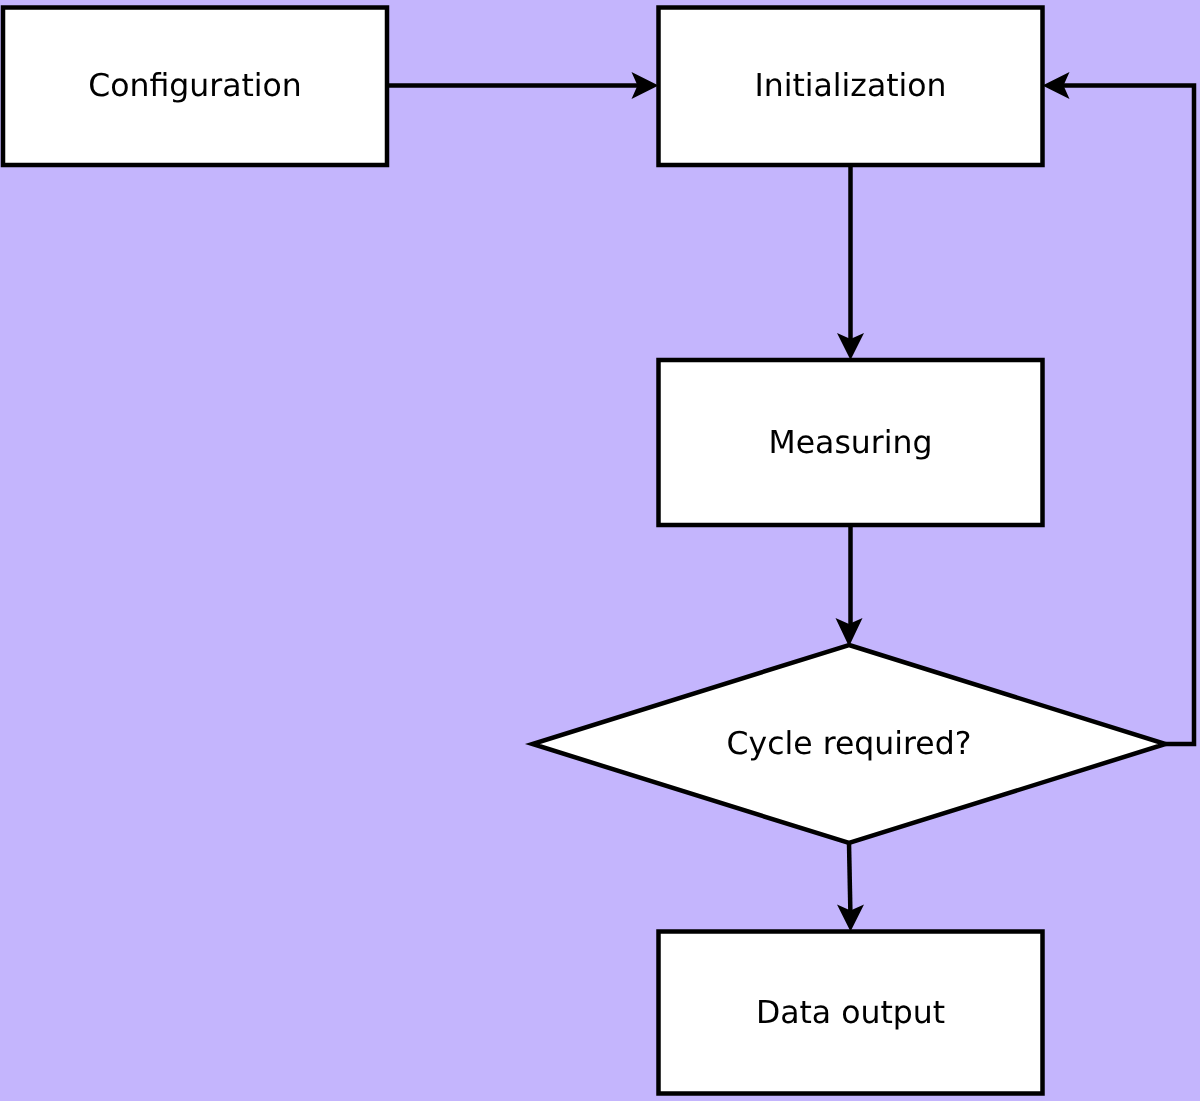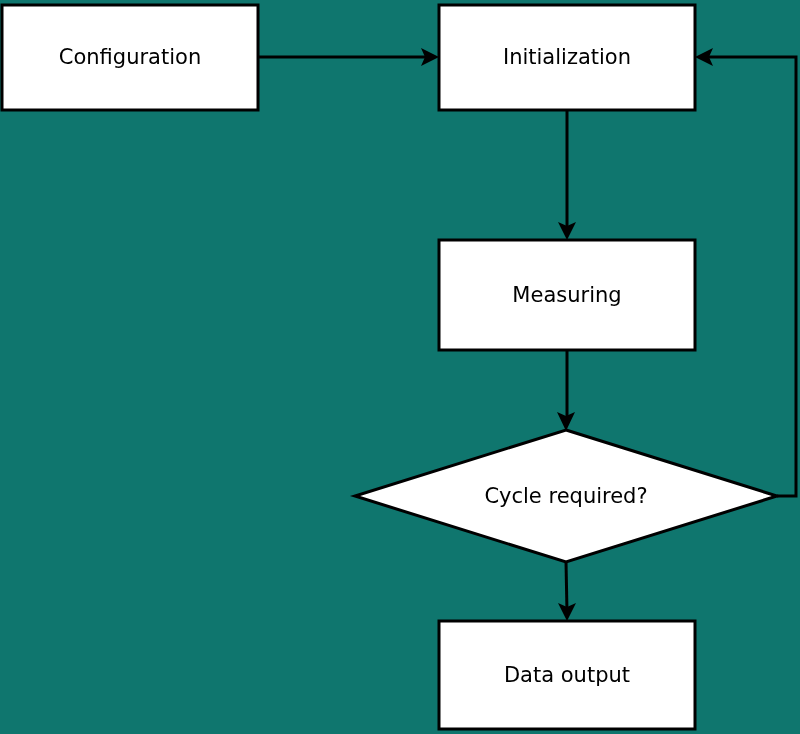--- a/index.html
+++ b/index.html
@@ -45,21 +45,21 @@
     font-size: 21px;
     fill: #000000;
     text-anchor: middle;
     dominant-baseline: middle;
     white-space: pre;
   }
 </style>
 </head>
 <body>
 
-<div id="diagram-root" style="width: 800px; height: 734px; background: #0f766e;">
+<div id="diagram-root" style="width: 800px; height: 734px; background: #c4b5fd;">
   <svg id="flow-svg" viewBox="0 0 800 734" xmlns="http://www.w3.org/2000/svg">
 
     <g>
       <path class="edge-line" d="M 258 57 L 430 57" stroke="#000000" stroke-width="3"></path>
       <path class="edge-head" d="M 439 57 L 421 48 L 425 57 L 421 66 Z" fill="#000000"></path>
     </g>
 
     <g>
       <path class="edge-line" d="M 567 110 L 567 231" stroke="#000000" stroke-width="3"></path>
       <path class="edge-head" d="M 567 240 L 558 222 L 567 226 L 576 222 Z" fill="#000000"></path>

